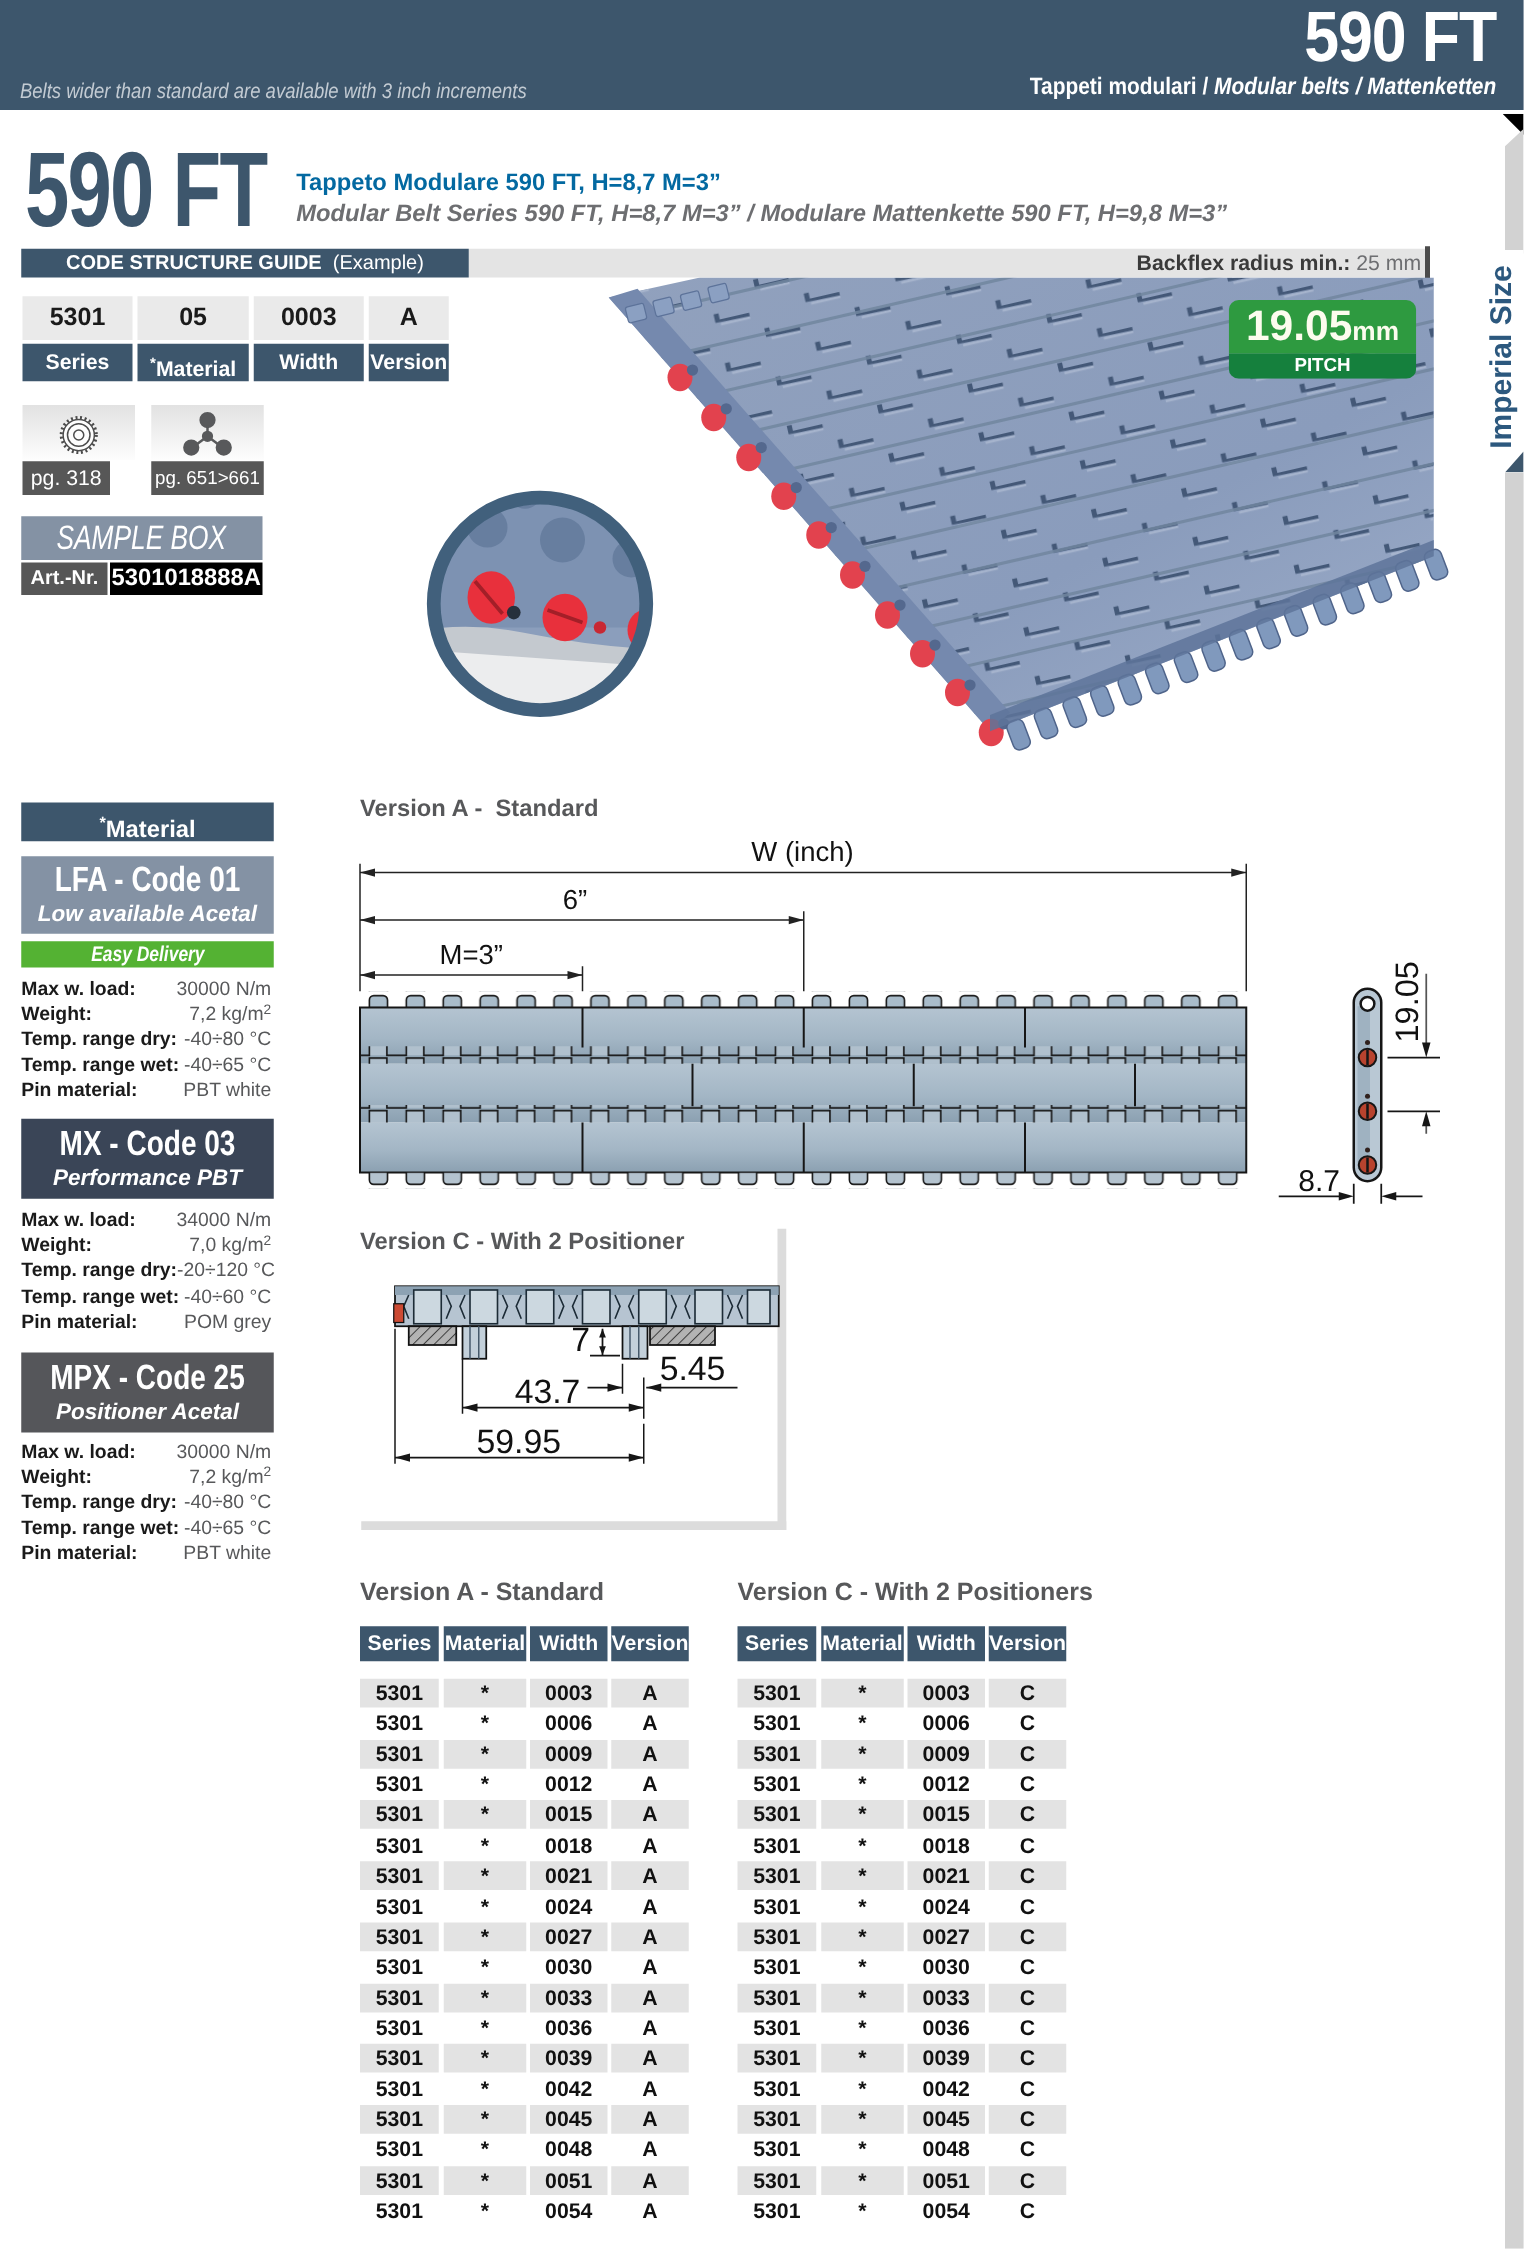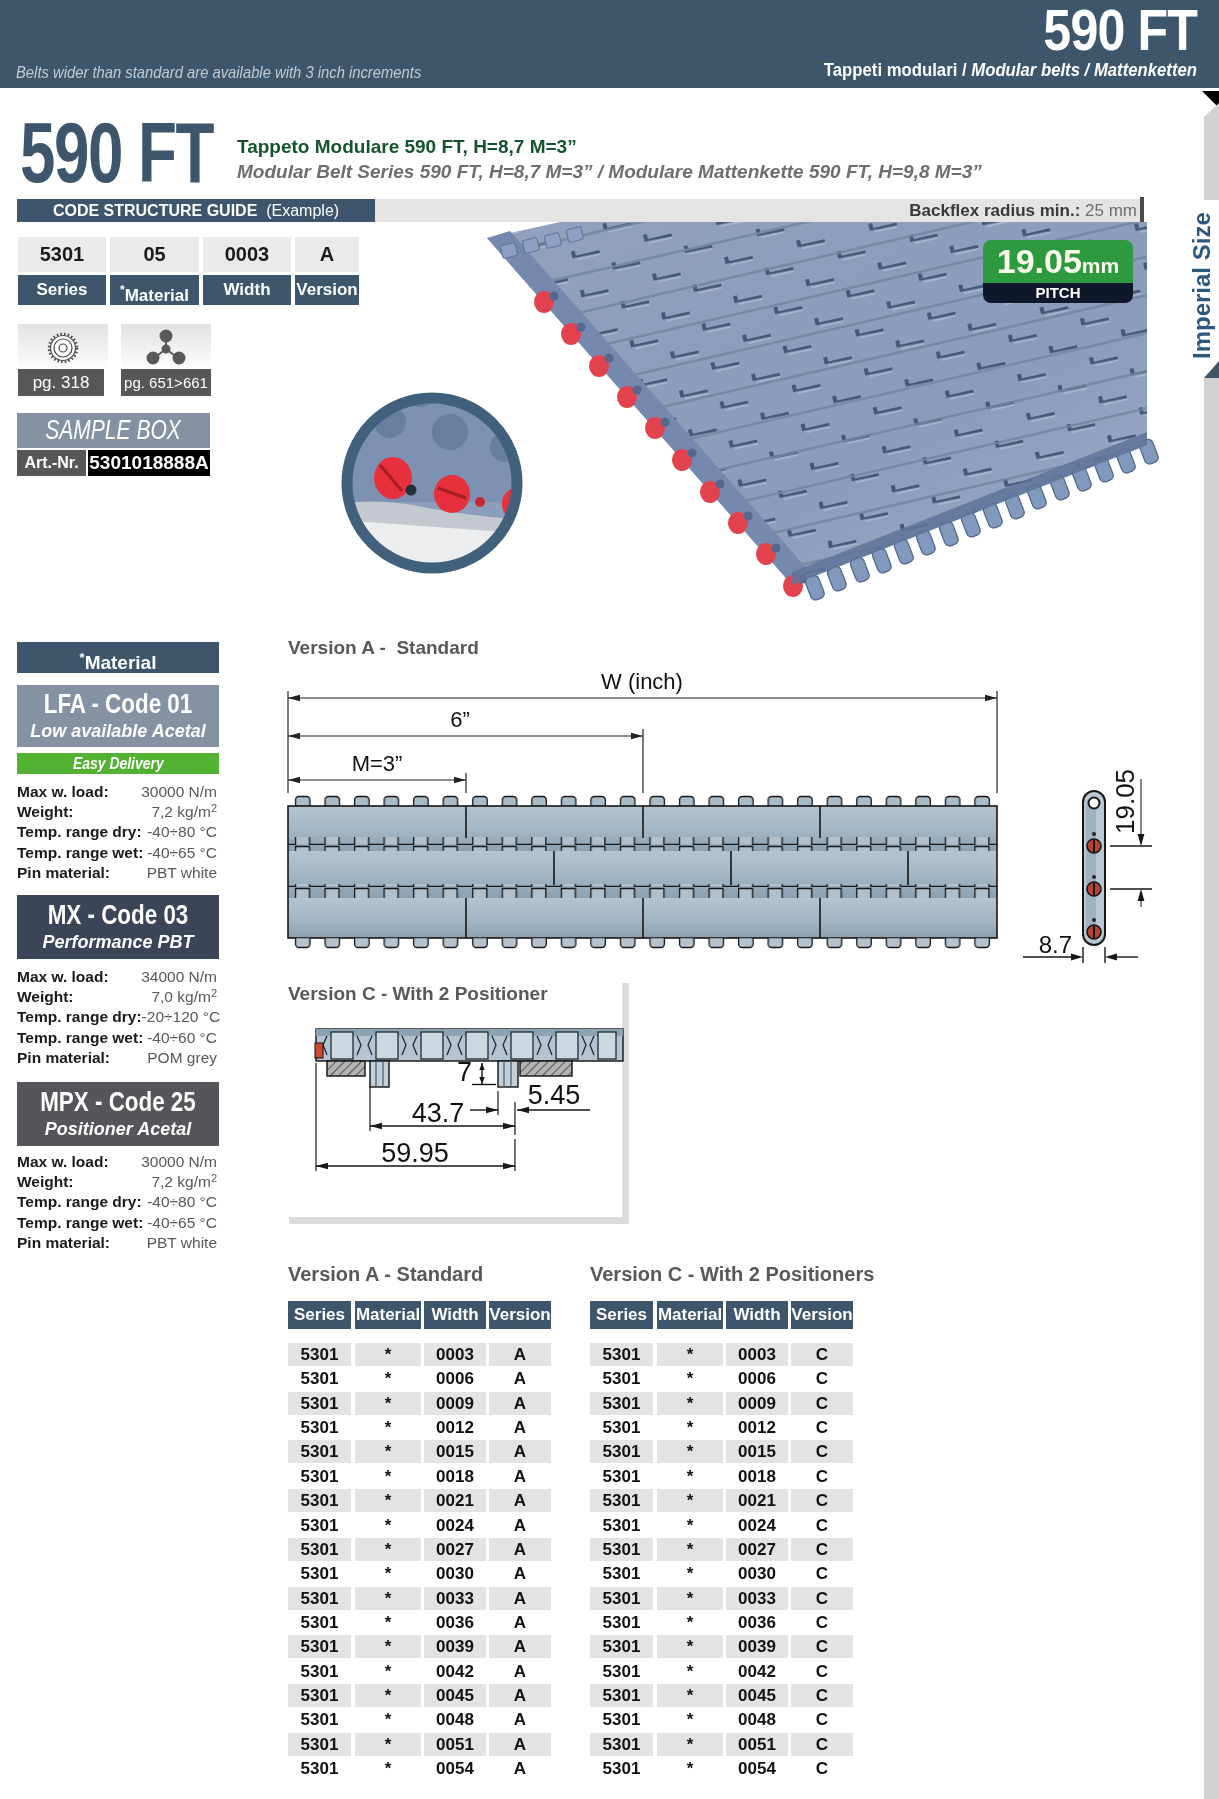--- a/index.html
+++ b/index.html
@@ -25,21 +25,21 @@
 <div class="abs" style="left:1190px;top:200px;width:29px;height:162px;background:#ffffff;"></div>
 
 <div class="abs" style="left:1188px;top:189px;width:170px;height:30px;color:#2c587e;font-weight:bold;font-size:24px;transform:rotate(-90deg) translateX(-170px);transform-origin:0 0;white-space:nowrap;">Imperial Size</div>
 
 <div class="abs" style="left:1204px;top:361px;width:15px;height:17px;background:#3d566c;clip-path:polygon(0 100%,100% 0,100% 100%);"></div>
 
 <div class="abs" style="left:1204px;top:378px;width:15px;height:1421px;background:#d2d2d2;"></div>
 
 <div class="abs" style="left:20px;top:110px;width:300px;color:#3d566c;font-weight:bold;font-size:85px;line-height:85px;letter-spacing:-2px;transform:scaleX(0.75);transform-origin:0 0;">590 FT</div>
 
-<div class="abs" style="left:237px;top:136px;width:760px;color:#14532d;font-weight:bold;font-size:19px;">Tappeto Modulare 590 FT, H=8,7 M=3”</div>
+<div class="abs" style="left:237px;top:136px;width:760px;color:#0369a1;font-weight:bold;font-size:19px;">Tappeto Modulare 590 FT, H=8,7 M=3”</div>
 
 <div class="abs" style="left:237px;top:161px;width:800px;color:#6d6e71;font-weight:bold;font-style:italic;font-size:19px;">Modular Belt Series 590 FT, H=8,7 M=3” / Modulare Mattenkette 590 FT, H=9,8 M=3”</div>
 
 <div class="abs" style="left:375px;top:199px;width:765px;height:23px;background:#e4e4e4;"></div>
 
 <div class="abs" style="left:17px;top:199px;width:358px;height:23px;background:#3d566c;color:#fff;font-size:16px;text-align:center;line-height:23px;"><b>CODE STRUCTURE GUIDE</b>&nbsp;&nbsp;(Example)</div>
 
 <div class="abs" style="left:700px;top:200px;width:437px;height:22px;font-size:17px;line-height:22px;text-align:right;color:#6d6e71;"><b style="color:#3a3a3a;">Backflex radius min.:</b> 25 mm</div>
 
 <div class="abs" style="left:1140px;top:197px;width:4px;height:26px;background:#4b4b4b;"></div>
@@ -62,21 +62,21 @@
 
 <div class="abs" style="left:18px;top:324px;width:90px;height:44px;background:linear-gradient(#e2e2e2,#fdfdfd);"></div>
 
 <svg class="abs" style="left:18px;top:324px;" width="90" height="44" viewBox="0 0 90 44">
   <circle cx="45" cy="24" r="14" fill="#fdfdfd" stroke="#4c4c4c" stroke-width="2.5" stroke-dasharray="1.6 2.1"></circle>
   <circle cx="45" cy="24" r="12.5" fill="none" stroke="#4c4c4c" stroke-width="1.2"></circle>
   <circle cx="45" cy="24" r="9" fill="none" stroke="#4c4c4c" stroke-width="1.2"></circle>
   <circle cx="45" cy="24" r="4" fill="none" stroke="#4c4c4c" stroke-width="1.2"></circle>
 </svg>
 
-<div class="abs" style="left:18px;top:369px;width:86px;height:27px;background:#575757;color:#fff;font-size:17px;text-align:center;line-height:27px;">pg. 318</div>
+<div class="abs" style="left:18px;top:369px;width:70px;height:27px;background:#575757;color:#fff;font-size:17px;text-align:center;line-height:27px;">pg. 318</div>
 
 <div class="abs" style="left:121px;top:324px;width:90px;height:44px;background:linear-gradient(#e2e2e2,#fdfdfd);"></div>
 
 <svg class="abs" style="left:121px;top:324px;" width="90" height="44" viewBox="0 0 90 44">
   <g stroke="#58595b" stroke-width="2" fill="#58595b">
     <line x1="45" y1="25" x2="45" y2="13"></line>
     <line x1="45" y1="25" x2="33" y2="34"></line>
     <line x1="45" y1="25" x2="57" y2="34"></line>
     <circle cx="45" cy="25" r="3.5"></circle>
     <circle cx="45" cy="12" r="5.5"></circle>
@@ -200,21 +200,21 @@
 <ellipse cx="186" cy="282" rx="14" ry="16" fill="#e8303c"></ellipse>
 <circle cx="81" cy="268" r="5.5" fill="#26303c"></circle>
 <circle cx="150" cy="280" r="5" fill="#c82833"></circle>
 </g>
 
 <circle cx="102" cy="261" r="85" fill="none" stroke="#41607c" stroke-width="11"></circle>
 </svg>
 
 <div class="abs" style="left:983px;top:240px;width:150px;height:63px;border-radius:8px;overflow:hidden;">
   <div style="height:43px;background:#2e9a40;color:#fcfcee;text-align:center;"><span style="font-weight:bold;font-size:34px;line-height:43px;">19.05</span><span style="font-weight:bold;font-size:21px;">mm</span></div>
-  <div style="height:20px;background:#0f172a;color:#fff;font-weight:bold;font-size:15px;text-align:center;line-height:19px;">PITCH</div>
+  <div style="height:20px;background:#15803d;color:#fff;font-weight:bold;font-size:15px;text-align:center;line-height:19px;">PITCH</div>
 </div>
 
 <div class="abs" style="left:17px;top:642px;width:202px;height:31px;background:#3d566c;color:#fff;font-weight:bold;font-size:19px;text-align:center;line-height:31px;"><sup style="font-size:13px;">*</sup>Material</div>
 
 <div class="abs" style="left:17px;top:685px;width:202px;height:62px;background:#8492a4;color:#fff;text-align:center;">
   <div style="font-weight:bold;font-size:28px;line-height:34px;margin-top:2px;transform:scaleX(0.8);">LFA - Code 01</div>
   <div style="font-weight:bold;font-style:italic;font-size:18px;line-height:20px;">Low available Acetal</div>
 </div>
 
 <div class="abs" style="left:17px;top:753px;width:202px;height:21px;background:#54b233;color:#fff;font-weight:bold;font-style:italic;font-size:17px;text-align:center;line-height:21px;"><span style="display:inline-block;transform:scaleX(0.82);">Easy Delivery</span></div>

